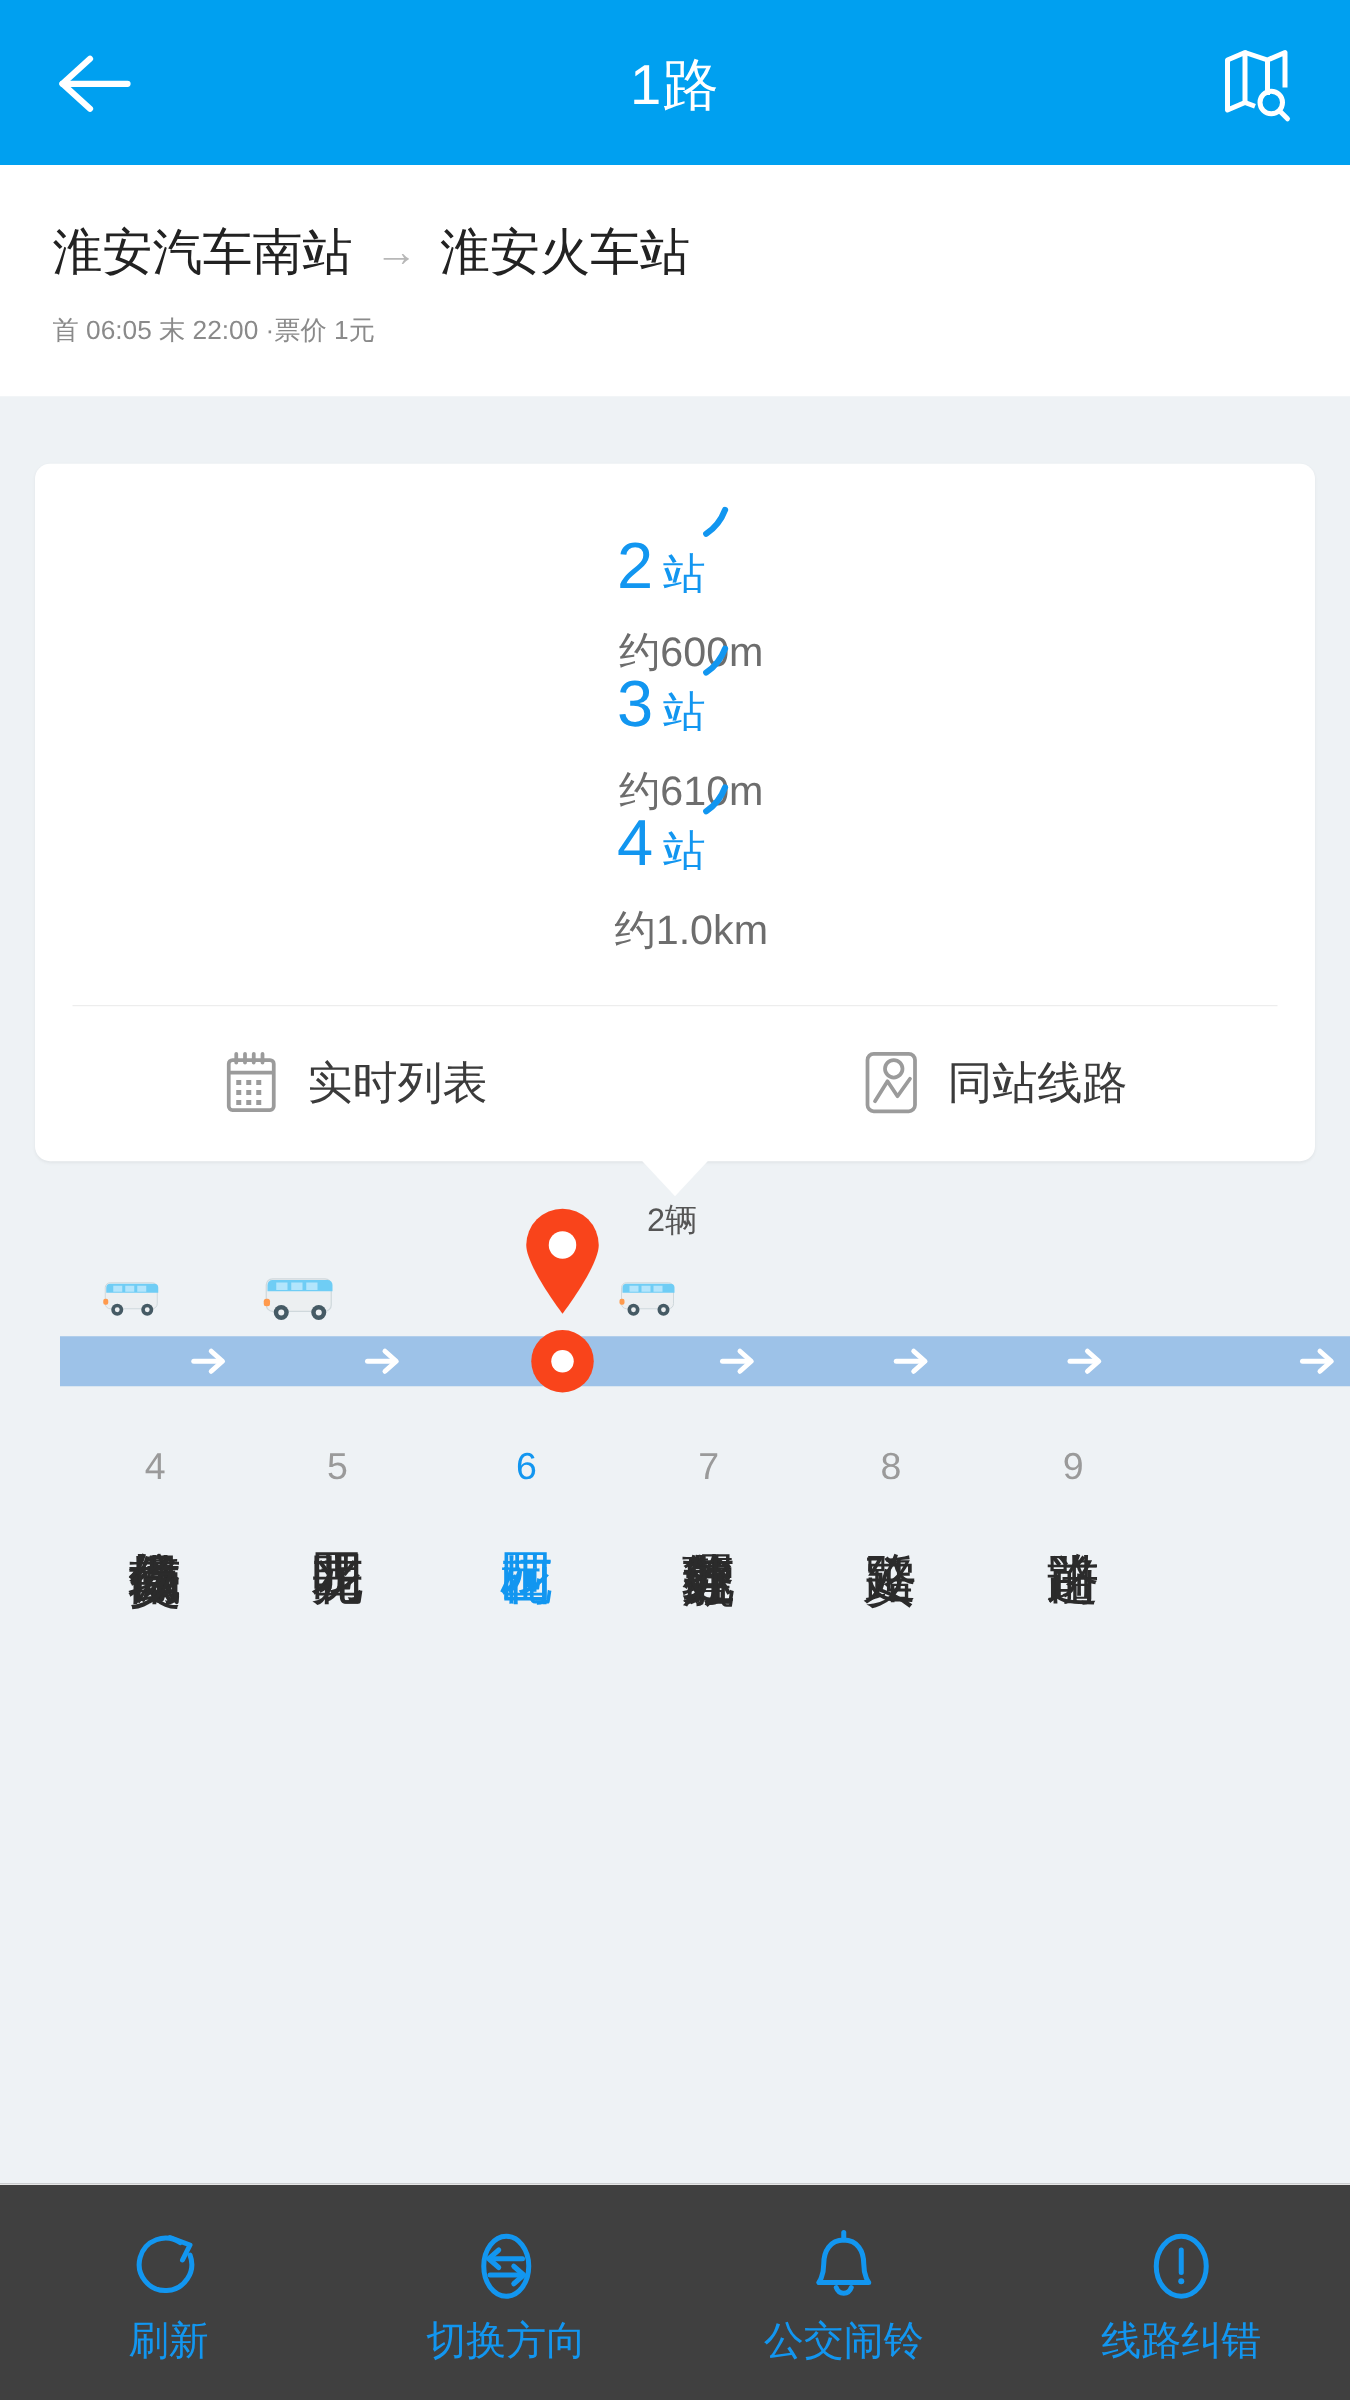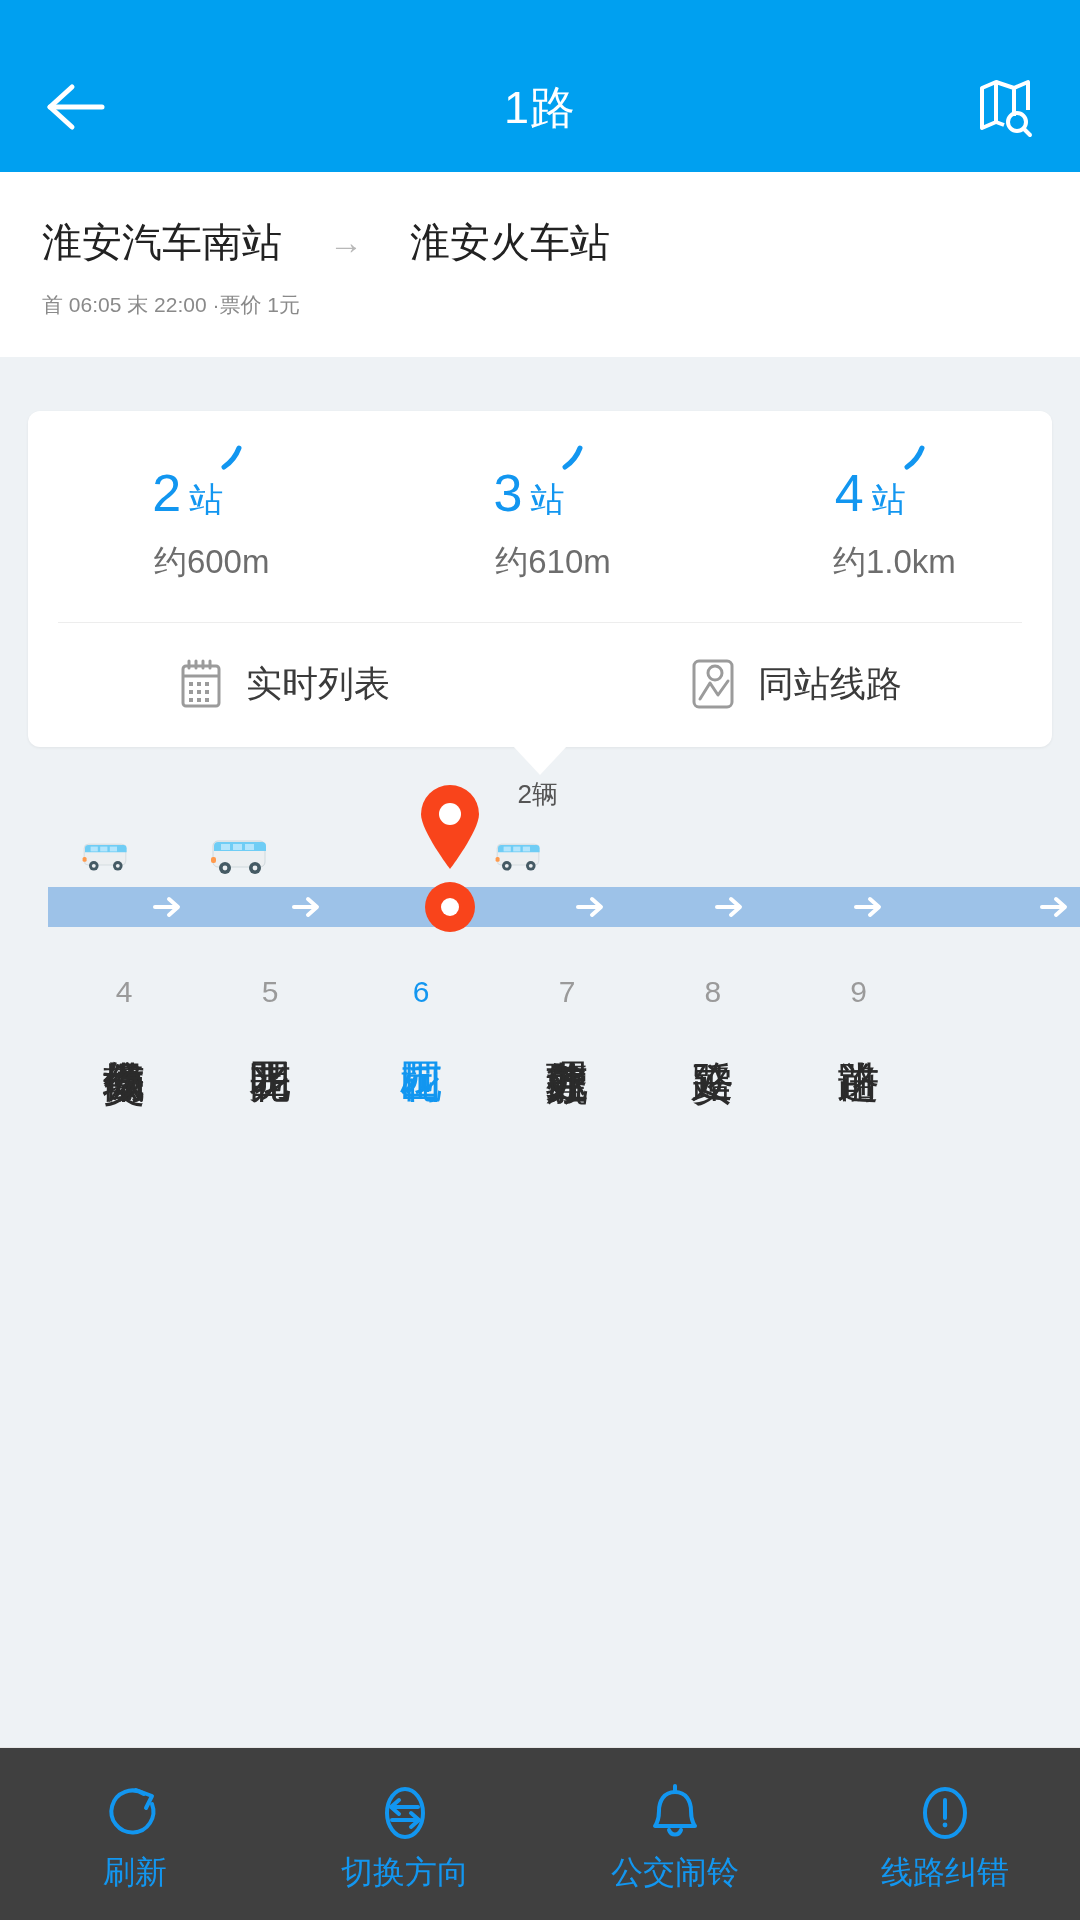--- a/index.html
+++ b/index.html
@@ -20,21 +20,21 @@
     width: 1080px;
     height: 1920px;
     position: relative;
     display: flex;
     flex-direction: column;
     background: #eef2f5;
   }
 
   
   .header {
-    height: 172px;
+    height: 132px;
     background: #00A0F0;
     position: relative;
     flex: 0 0 auto;
     display: flex;
     align-items: flex-end;
   }
   .header-inner {
     height: 112px;
     width: 100%;
     display: flex;
@@ -73,21 +73,20 @@
     padding: 46px 42px 40px 42px;
     flex: 0 0 auto;
   }
   .route-line {
     font-size: 40px;
     color: #222222;
     line-height: 1.2;
     display: flex;
     align-items: center;
     margin-bottom: 26px;
-    gap: 29px;
   }
   .route-arrow {
     color: #b8b8b8;
     font-size: 34px;
     margin: 0 18px;
     line-height: 1;
   }
   .route-sub {
     font-size: 21px;
     color: #8a8a8a;
@@ -102,20 +101,21 @@
   }
   .card {
     background: #ffffff;
     border-radius: 12px;
     box-shadow: 0 1px 3px rgba(0,0,0,0.06);
     position: relative;
   }
   .stats {
     display: flex;
     padding: 56px 0 44px 0;
+    flex-direction: column;
   }
   .stat {
     flex: 1;
     text-align: center;
     cursor: pointer;
   }
   .stat-top {
     display: inline-block;
     position: relative;
     padding-right: 22px;

